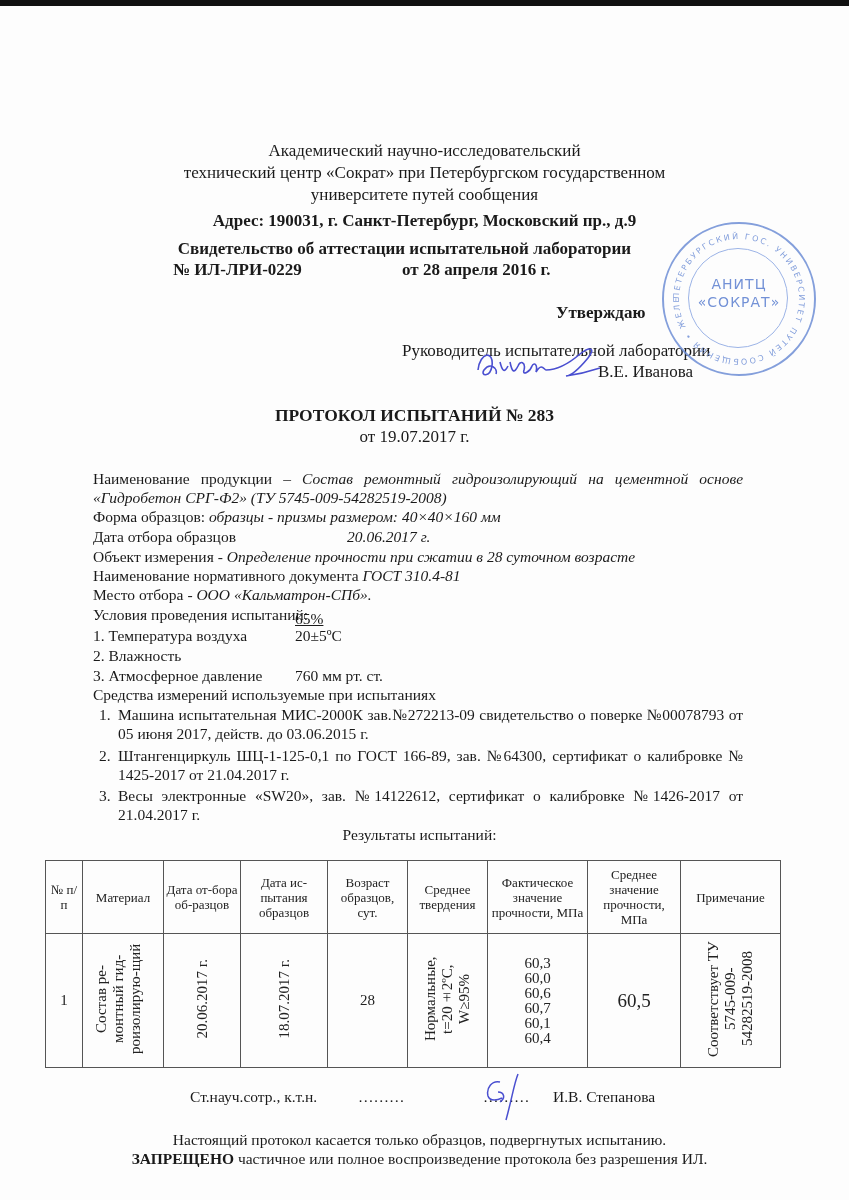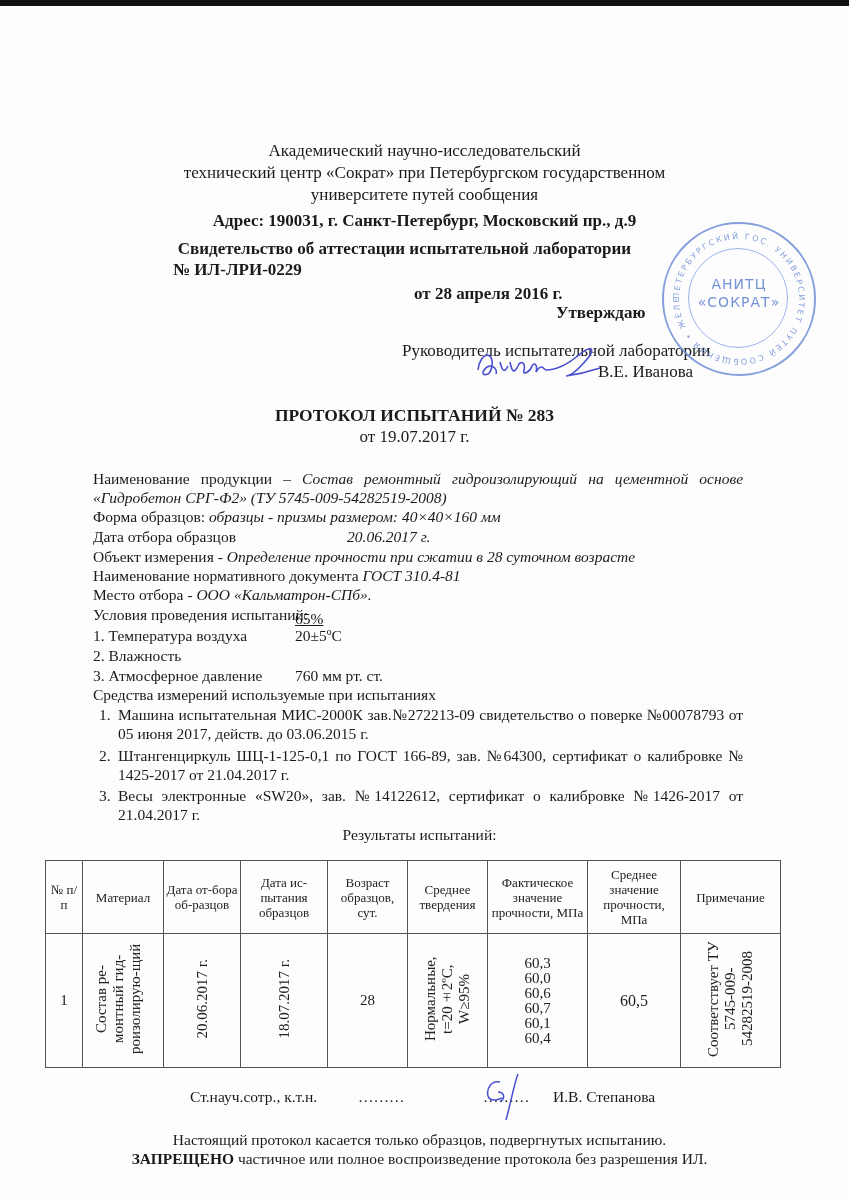--- a/index.html
+++ b/index.html
@@ -50,21 +50,21 @@
 <body>
 
 <div class="topbar"></div>
 
 <div class="center hdr" style="top:140px;">Академический научно-исследовательский</div>
 <div class="center hdr" style="top:162px;">технический центр «Сократ» при Петербургском государственном</div>
 <div class="center hdr" style="top:184px;">университете путей сообщения</div>
 <div class="center hdr bold" style="top:210px;">Адрес: 190031, г. Санкт-Петербург, Московский пр., д.9</div>
 <div class="center hdr bold" style="top:238px; left:-20px;">Свидетельство об аттестации испытательной лаборатории</div>
 <div class="abs hdr bold" style="top:259px; left:173px;">№ ИЛ-ЛРИ-0229</div>
-<div class="abs hdr bold" style="top:259px; left:414px;margin-top:24px;">от  28 апреля  2016  г.</div>
+<div class="abs hdr bold" style="top:259px; left:402px;">от  28 апреля  2016  г.</div>
 
 <div class="abs hdr bold" style="top:302px; left:556px;">Утверждаю</div>
 <div class="abs hdr" style="top:340px; left:402px;">Руководитель испытательной лаборатории</div>
 <div class="abs hdr" style="top:361px; left:598px;">В.Е. Иванова</div>
 
 <svg class="sig" style="left:470px; top:340px;" width="150" height="50" viewBox="0 0 150 50">
   <path d="M8 30 C 10 12, 24 10, 22 26 C 20 38, 10 36, 14 30 C 20 22, 28 28, 26 34 M30 22 C 32 30, 34 34, 38 26 M40 22 C 42 32, 44 34, 48 26 C 50 20, 56 22, 54 30 C 52 36, 60 32, 62 26 C 64 22, 68 24, 66 32 C 72 22, 74 30, 76 30 C 84 30, 96 26, 110 14 C 120 6, 126 8, 118 18 C 108 30, 100 36, 96 36 C 110 34, 124 30, 130 28" fill="none" stroke="#4a4fd0" stroke-width="1.6"></path>
 </svg>
 
 <div class="stamp">
@@ -154,21 +154,21 @@
       <td style="font-size:15px;">28</td>
       <td><span class="vert" style="height:120px;">Нормальные, t=20±2ºС, W≥95%</span></td>
       <td class="vals">
         <div>60,3</div>
         <div>60,0</div>
         <div>60,6</div>
         <div>60,7</div>
         <div>60,1</div>
         <div>60,4</div>
       </td>
-      <td style="font-size:16px;">60,5</td>
+      <td style="font-size:19px;">60,5</td>
       <td><span class="vert" style="height:124px;">Соответствует ТУ 5745-009-54282519-2008</span></td>
     </tr>
   </tbody>
 </table>
 
 <div class="line" style="top:1087px; left:190px;">Ст.науч.сотр., к.т.н.</div>
 <div class="line" style="top:1087px; left:358px;">………</div>
 <div class="line" style="top:1087px; left:483px;">………</div>
 <div class="line" style="top:1087px; left:553px;">И.В. Степанова</div>
 <svg class="sig" style="left:478px; top:1070px;" width="80" height="55" viewBox="0 0 80 55">

